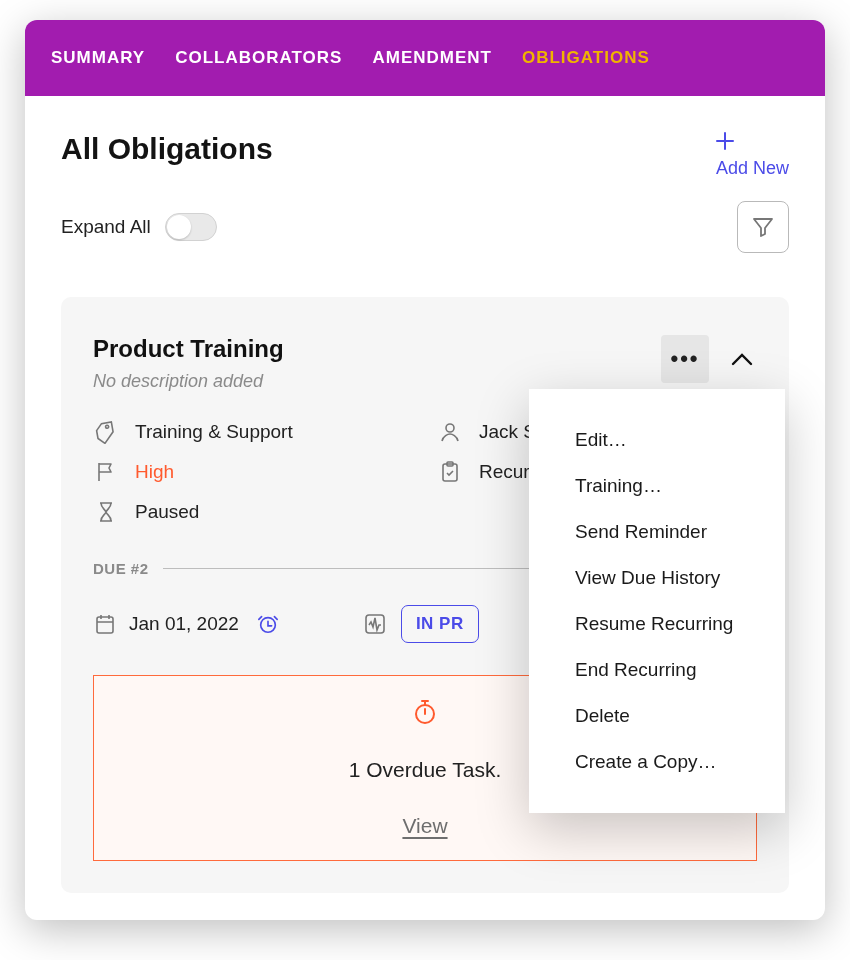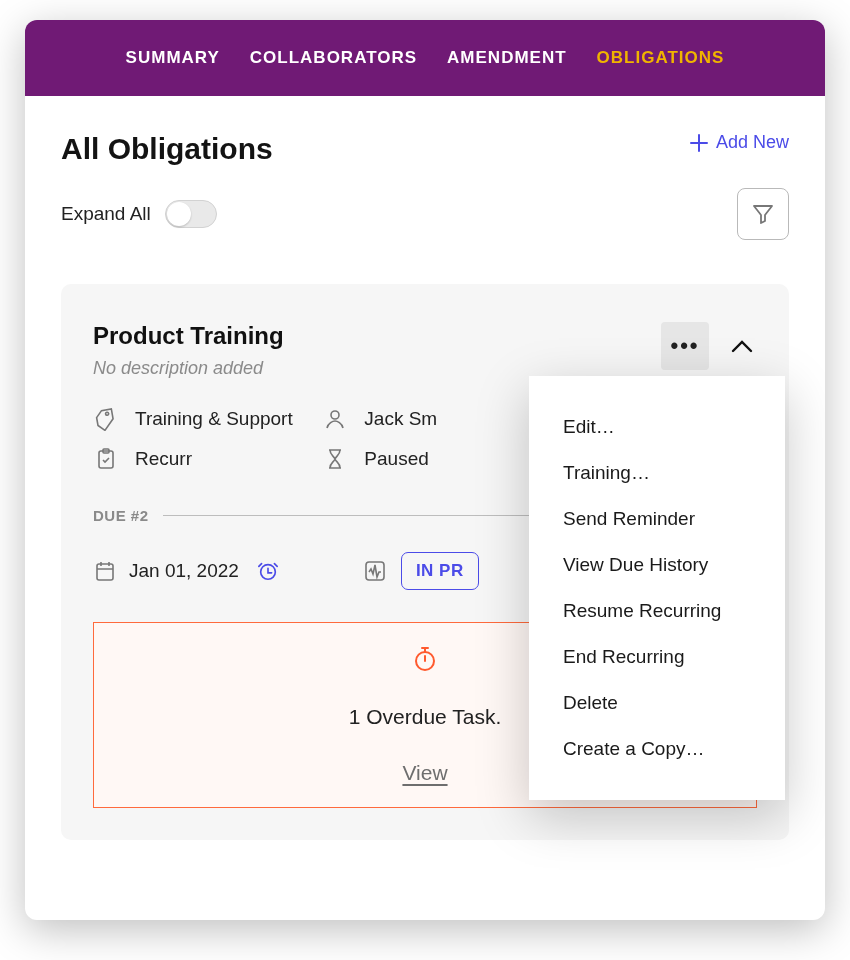--- a/index.html
+++ b/index.html
@@ -14,51 +14,51 @@
       width: 800px;
       margin: 20px auto 0;
       background: #fff;
       border-radius: 12px;
       box-shadow: 0 10px 40px rgba(0,0,0,0.25);
       overflow: hidden;
       height: 900px;
       position: relative;
     }
     .tab-bar {
-      background: #701a75;
+      background: #a21caf;
       display: flex;
       padding: 0 26px;
       gap: 30px;
       height: 76px;
       align-items: center;
-      justify-content: center;
     }
     .tab {
       color: #fff;
       font-weight: 600;
       font-size: 17px;
       letter-spacing: 1px;
       cursor: pointer;
     }
     .tab.active { color: #f0b400; }
     .page-body { padding: 36px 36px 0 36px; }
     .header-row {
       display: flex;
       justify-content: space-between;
       align-items: flex-start;
     }
     .page-title { font-size: 30px; font-weight: 600; color: #131313; }
     .add-new {
       display: inline-flex;
-      align-items: center;
+      align-items: flex-start;
       gap: 8px;
       color: #4b4be8;
       font-size: 18px;
       font-weight: 500;
       cursor: pointer;
+      flex-direction: column;
     }
     .add-new svg { display:block; }
     .controls-row {
       margin-top: 22px;
       display: flex;
       align-items: center;
       justify-content: space-between;
     }
     .expand-wrap { display: flex; align-items: center; gap: 14px; }
     .expand-label { font-size: 19px; color: #222; }
@@ -104,21 +104,21 @@
       font-size: 22px; font-weight: 600; color: #222;
       cursor: pointer; border-radius: 4px;
       letter-spacing: 2px;
     }
     .chevron-btn {
       width: 30px; height: 30px; display:flex;align-items:center;justify-content:center;
       cursor:pointer;
     }
     .meta-grid {
       display: grid;
-      grid-template-columns: 1fr 1fr 1fr;
+      grid-template-columns: 1fr 1fr;
       column-gap: 24px;
       row-gap: 16px;
       margin-top: 28px;
     }
     .meta-item { display: flex; align-items: center; gap: 16px; font-size: 19px; color: #222; }
     .meta-item .icon-wrap { width: 26px; display:flex; justify-content:center; }
     .meta-priority { color: #ff5a2e; }
     .due-section { margin-top: 36px; }
     .due-header { display: flex; align-items: center; gap: 14px; color: #8a8a8a; font-weight: 600; font-size: 15px; letter-spacing: 0.5px;}
     .due-header .line { flex: 1; height: 1px; background: #bdbdbd; }
@@ -145,21 +145,21 @@
       color: #222;
       flex-direction: column;
     }
     .overdue-box .view-link { color: #6e6e6e; text-decoration: underline; text-underline-offset: 4px; text-decoration-thickness: 2px; cursor:pointer;}
     .popup {
       position: absolute;
       top: 54px;
       right: -28px;
       background: #fff;
       box-shadow: 0 16px 50px rgba(0,0,0,0.22);
-      padding: 28px 4px;
+      padding: 28px 16px;
       width: 256px;
       z-index: 10;
     }
     .popup-item {
       padding: 12px 30px;
       font-size: 19px;
       color: #1a1a1a;
       cursor: pointer;
     }
     svg { display:block; }

